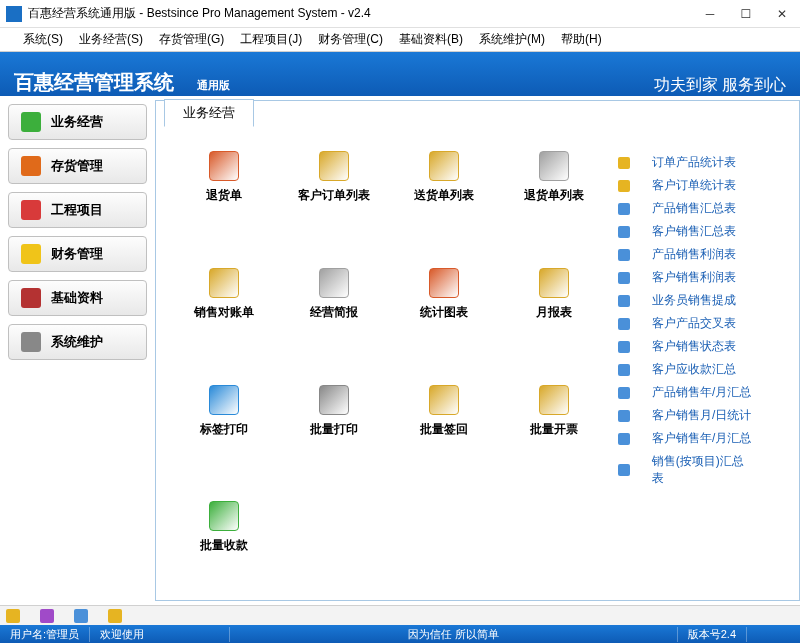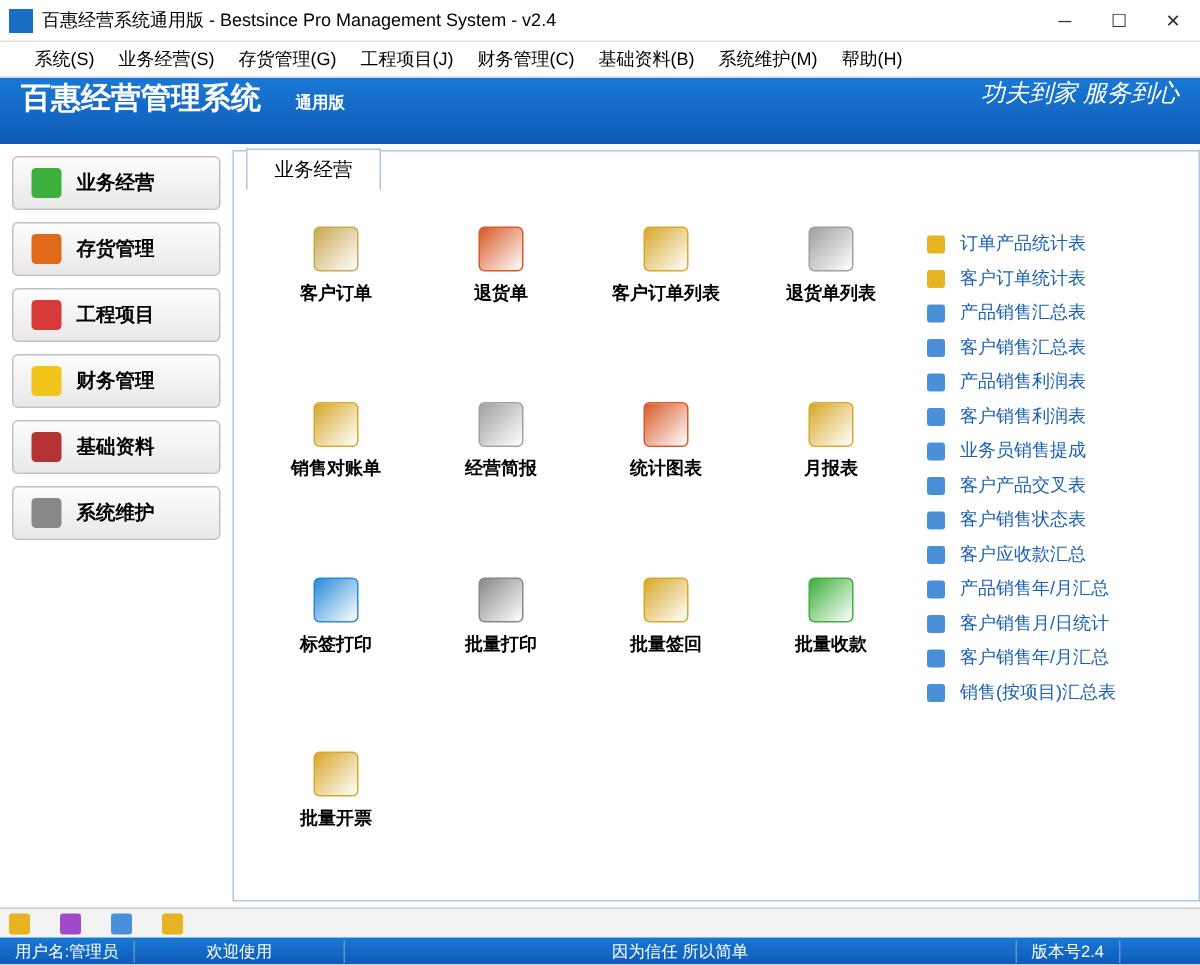--- a/index.html
+++ b/index.html
@@ -7,42 +7,42 @@
 
 .titlebar { height: 28px; background: #fff; display: flex; align-items: center; padding-left: 6px; border-bottom: 1px solid #e0e0e0; }
 .titlebar .app-icon { width: 16px; height: 16px; background: #1a6fc4; margin-right: 6px; }
 .titlebar .title-text { color: #000; font-size: 12px; flex: 1; }
 .win-ctrls { display: flex; }
 .win-ctrls div { width: 36px; height: 28px; display: flex; align-items: center; justify-content: center; color: #333; cursor: pointer; }
 
 .menubar { height: 24px; display: flex; align-items: center; padding-left: 15px; background: #fff; border-bottom: 1px solid #d0d0d0; }
 .menubar span { padding: 2px 8px; cursor: pointer; font-size: 12px; }
 
-.banner { height: 44px; background: linear-gradient(#1a78d6, #0d5bb5); display: flex; align-items: flex-start; padding: 0 14px; color: #fff; justify-content: space-between; }
+.banner { height: 44px; background: linear-gradient(#1a78d6, #0d5bb5); display: flex; align-items: flex-end; padding: 0 14px; color: #fff; justify-content: space-between; }
 .banner .sys-name { font-size: 20px; font-weight: bold; display: flex; align-items: baseline; }
 .banner .sys-sub { font-size: 11px; margin-left: 20px; padding: 1px 3px; }
-.banner .slogan { font-size: 16px; font-style: italic; font-family: "KaiTi", serif; }
+.banner .slogan { font-size: 16px; font-family: "KaiTi", serif; }
 
 .body-area { display: flex; height: calc(643px - 28px - 24px - 44px - 20px - 18px); }
 
 .sidebar { width: 155px; padding: 8px; display: flex; flex-direction: column; gap: 8px; }
 .nav-btn { height: 36px; background: linear-gradient(#fdfdfd, #e8e8e8); border: 1px solid #c0c0c0; border-radius: 4px; display: flex; align-items: center; padding-left: 12px; gap: 10px; cursor: pointer; font-size: 13px; font-weight: bold; }
 .nav-btn .ico { width: 20px; height: 20px; border-radius: 3px; }
 
 .main-area { flex: 1; border: 1px solid #a8c8e4; margin: 4px 0 4px 0; background: #fff; position: relative; }
 .tab-strip { position: absolute; top: -2px; left: 8px; }
 .tab { display: inline-block; padding: 4px 18px; background: #fff; border: 1px solid #a8c8e4; border-bottom: 1px solid #fff; font-size: 13px; }
 
 .grid { padding: 50px 10px 10px 18px; display: grid; grid-template-columns: repeat(4, 100px); gap: 28px 10px; }
 .grid-item { display: flex; flex-direction: column; align-items: center; cursor: pointer; }
 .grid-item .gicon { width: 30px; height: 30px; margin-bottom: 6px; border-radius: 4px; }
 .grid-item .glabel { font-size: 12px; font-weight: bold; }
 
 .right-panel { width: 145px; padding: 50px 6px 6px 4px; }
-.report-link { display: flex; align-items: center; gap: 10px; padding: 3px 0; cursor: pointer; font-size: 12px; color: #1a5fb4; }
+.report-link { display: flex; align-items: center; gap: 22px; padding: 3px 0; cursor: pointer; font-size: 12px; color: #1a5fb4; }
 .report-link .bullet { width: 12px; height: 12px; border-radius: 2px; }
 
 .toolbar-bottom { height: 20px; background: #f3f3f3; border-top: 1px solid #d0d0d0; display: flex; align-items: center; padding-left: 6px; gap: 20px; }
 .tb-icon { width: 14px; height: 14px; cursor: pointer; border-radius: 2px; }
 
 .statusbar { height: 18px; background: linear-gradient(#1a78d6, #0d5bb5); color: #fff; display: flex; align-items: center; font-size: 11px; }
 .statusbar > div { padding: 0 10px; border-right: 1px solid rgba(255,255,255,0.3); }
 .sb-spacer { flex: 1; text-align: center; }
 </style>
 </head>
@@ -105,32 +105,32 @@
       </div>
     </div>
 
   <div class="main-area">
     <div class="tab-strip">
       <div class="tab">业务经营</div>
     </div>
     <div style="display:flex; height:100%;">
       <div class="grid" id="grid">
           <div class="grid-item">
-            <div class="gicon" style="background: linear-gradient(135deg, rgb(200, 168, 80), rgb(255, 255, 255)); border: 1px solid rgb(200, 168, 80);"></div>
-            <div class="glabel">客户订单</div>
-          </div>
-          <div class="grid-item">
             <div class="gicon" style="background: linear-gradient(135deg, rgb(216, 90, 42), rgb(255, 255, 255)); border: 1px solid rgb(216, 90, 42);"></div>
             <div class="glabel">退货单</div>
           </div>
           <div class="grid-item">
             <div class="gicon" style="background: linear-gradient(135deg, rgb(216, 168, 42), rgb(255, 255, 255)); border: 1px solid rgb(216, 168, 42);"></div>
             <div class="glabel">客户订单列表</div>
           </div>
           <div class="grid-item">
+            <div class="gicon" style="background: linear-gradient(135deg, rgb(216, 168, 42), rgb(255, 255, 255)); border: 1px solid rgb(216, 168, 42);"></div>
+            <div class="glabel">送货单列表</div>
+          </div>
+          <div class="grid-item">
             <div class="gicon" style="background: linear-gradient(135deg, rgb(160, 160, 160), rgb(255, 255, 255)); border: 1px solid rgb(160, 160, 160);"></div>
             <div class="glabel">退货单列表</div>
           </div>
           <div class="grid-item">
             <div class="gicon" style="background: linear-gradient(135deg, rgb(216, 168, 42), rgb(255, 255, 255)); border: 1px solid rgb(216, 168, 42);"></div>
             <div class="glabel">销售对账单</div>
           </div>
           <div class="grid-item">
             <div class="gicon" style="background: linear-gradient(135deg, rgb(160, 160, 160), rgb(255, 255, 255)); border: 1px solid rgb(160, 160, 160);"></div>
             <div class="glabel">经营简报</div>
@@ -149,26 +149,26 @@
           </div>
           <div class="grid-item">
             <div class="gicon" style="background: linear-gradient(135deg, rgb(136, 136, 136), rgb(255, 255, 255)); border: 1px solid rgb(136, 136, 136);"></div>
             <div class="glabel">批量打印</div>
           </div>
           <div class="grid-item">
             <div class="gicon" style="background: linear-gradient(135deg, rgb(216, 168, 42), rgb(255, 255, 255)); border: 1px solid rgb(216, 168, 42);"></div>
             <div class="glabel">批量签回</div>
           </div>
           <div class="grid-item">
+            <div class="gicon" style="background: linear-gradient(135deg, rgb(216, 168, 42), rgb(255, 255, 255)); border: 1px solid rgb(216, 168, 42);"></div>
+            <div class="glabel">批量开票</div>
+          </div>
+          <div class="grid-item">
             <div class="gicon" style="background: linear-gradient(135deg, rgb(60, 175, 60), rgb(255, 255, 255)); border: 1px solid rgb(60, 175, 60);"></div>
             <div class="glabel">批量收款</div>
-          </div>
-          <div class="grid-item">
-            <div class="gicon" style="background: linear-gradient(135deg, rgb(216, 168, 42), rgb(255, 255, 255)); border: 1px solid rgb(216, 168, 42);"></div>
-            <div class="glabel">批量开票</div>
           </div>
         </div>
       <div class="right-panel" id="reports">
           <div class="report-link">
             <div class="bullet" style="background: rgb(230, 180, 34);"></div>
             <span>订单产品统计表</span>
           </div>
           <div class="report-link">
             <div class="bullet" style="background: rgb(230, 180, 34);"></div>
             <span>客户订单统计表</span>
@@ -228,17 +228,17 @@
 
 <div class="toolbar-bottom" id="bottomtools">
     <div class="tb-icon" style="background: rgb(230, 180, 34);"></div>
     <div class="tb-icon" style="background: rgb(160, 74, 200);"></div>
     <div class="tb-icon" style="background: rgb(74, 144, 217);"></div>
     <div class="tb-icon" style="background: rgb(230, 180, 34);"></div>
   </div>
 
 <div class="statusbar">
   <div>用户名:管理员</div>
-  <div style="min-width:140px;text-align:center;">欢迎使用</div>
+  <div style="min-width:140px;">欢迎使用</div>
   <div class="sb-spacer">因为信任 所以简单</div>
   <div>版本号2.4</div>
   <div style="border-right:none;margin-top:48px;">服务端</div>
 </div>
 
 </body></html>

